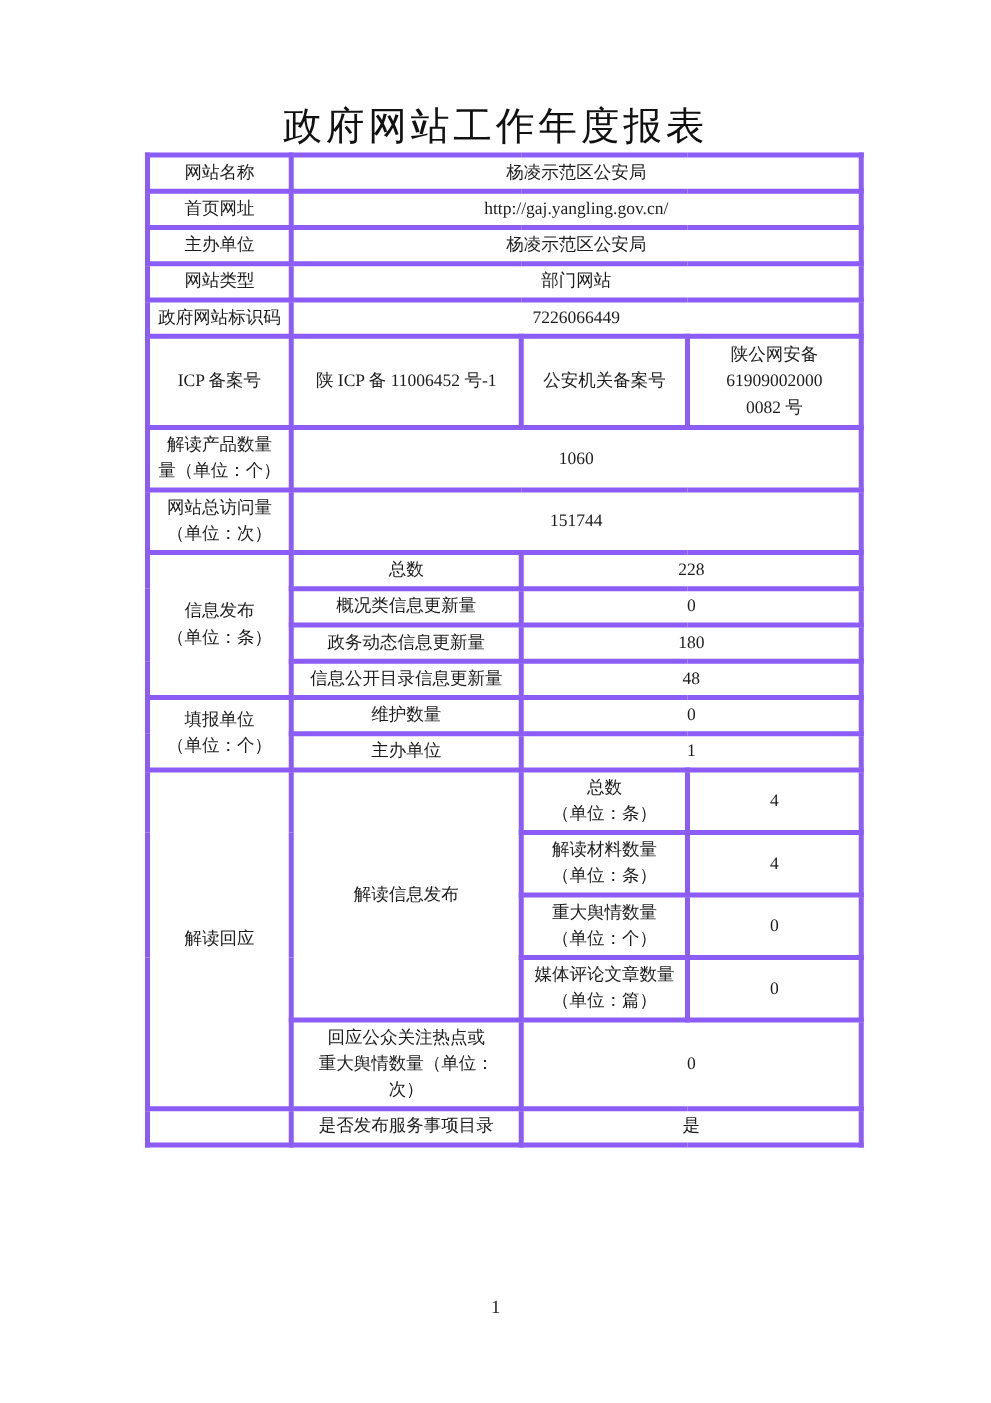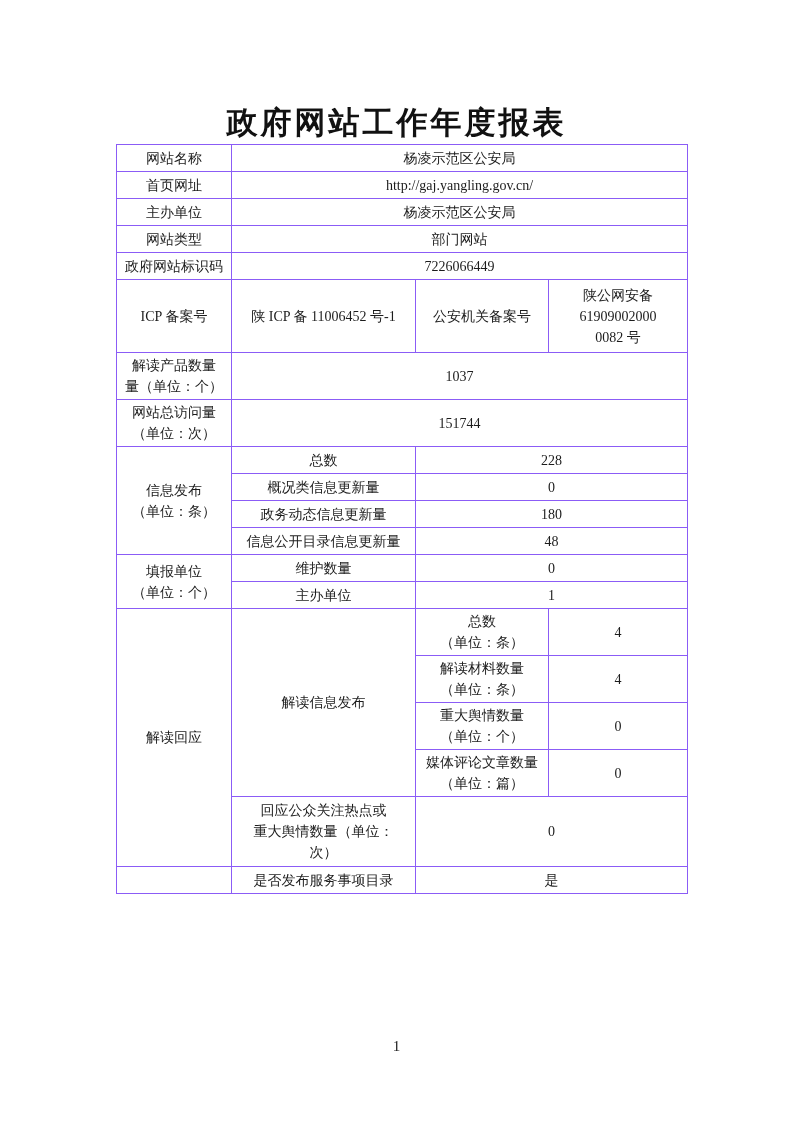--- a/index.html
+++ b/index.html
@@ -6,24 +6,24 @@
   html,body { background:#ffffff; }
   .page {
     position:relative;
     width:793px; height:1122px;
     background:#ffffff;
     font-family:"Liberation Serif","DejaVu Serif",serif;
     color:#1c1c1c;
     overflow:hidden;
   }
   .doc-title {
-    padding-top:102px;
+    padding-top:80px;
     text-align:center;
     font-family:"Liberation Sans","DejaVu Sans",sans-serif;
-    font-weight:bold;
+    font-weight:normal;
     font-size:31px;
     letter-spacing:3px;
     color:#111;
   }
   .doc-subtitle {
     margin-top:26px;
     text-align:center;
     font-size:19px;
     letter-spacing:1px;
     color:#222;
@@ -35,21 +35,21 @@
     letter-spacing:0.5px;
     color:#111;
   }
   table.report {
     margin-left:116px;
     width:571px;
     border-collapse:collapse;
     table-layout:fixed;
   }
   table.report td {
-    border:1px solid #8b5cf6;
+    border:4px solid #8b5cf6;
     font-size:14px;
     line-height:21px;
     text-align:center;
     vertical-align:middle;
     padding:2px 3px;
     color:#1c1c1c;
     white-space:pre-line;
   }
   tr.h27 { height:27px; }
   tr.h47 { height:47px; }
@@ -106,21 +106,21 @@
       <td>陕 ICP 备 11006452 号-1</td>
       <td>公安机关备案号</td>
       <td>陕公网安备
 61909002000
 0082 号</td>
     </tr>
 
     <tr class="h47">
       <td>解读产品数量
 量（单位：个）</td>
-      <td colspan="3">1037</td>
+      <td colspan="3">1060</td>
     </tr>
     <tr class="h47">
       <td>网站总访问量
 （单位：次）</td>
       <td colspan="3">151744</td>
     </tr>
 
     <tr class="h27">
       <td rowspan="4">信息发布
 （单位：条）</td>

